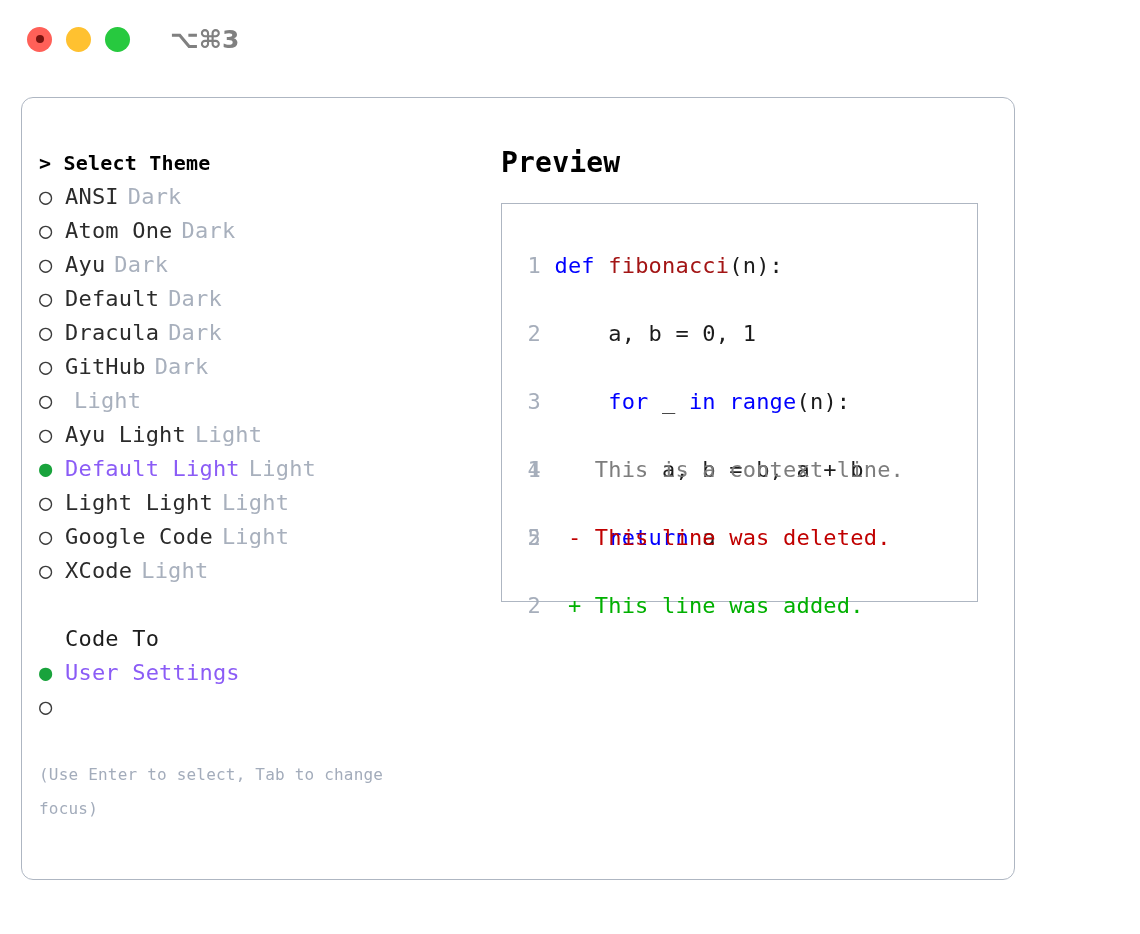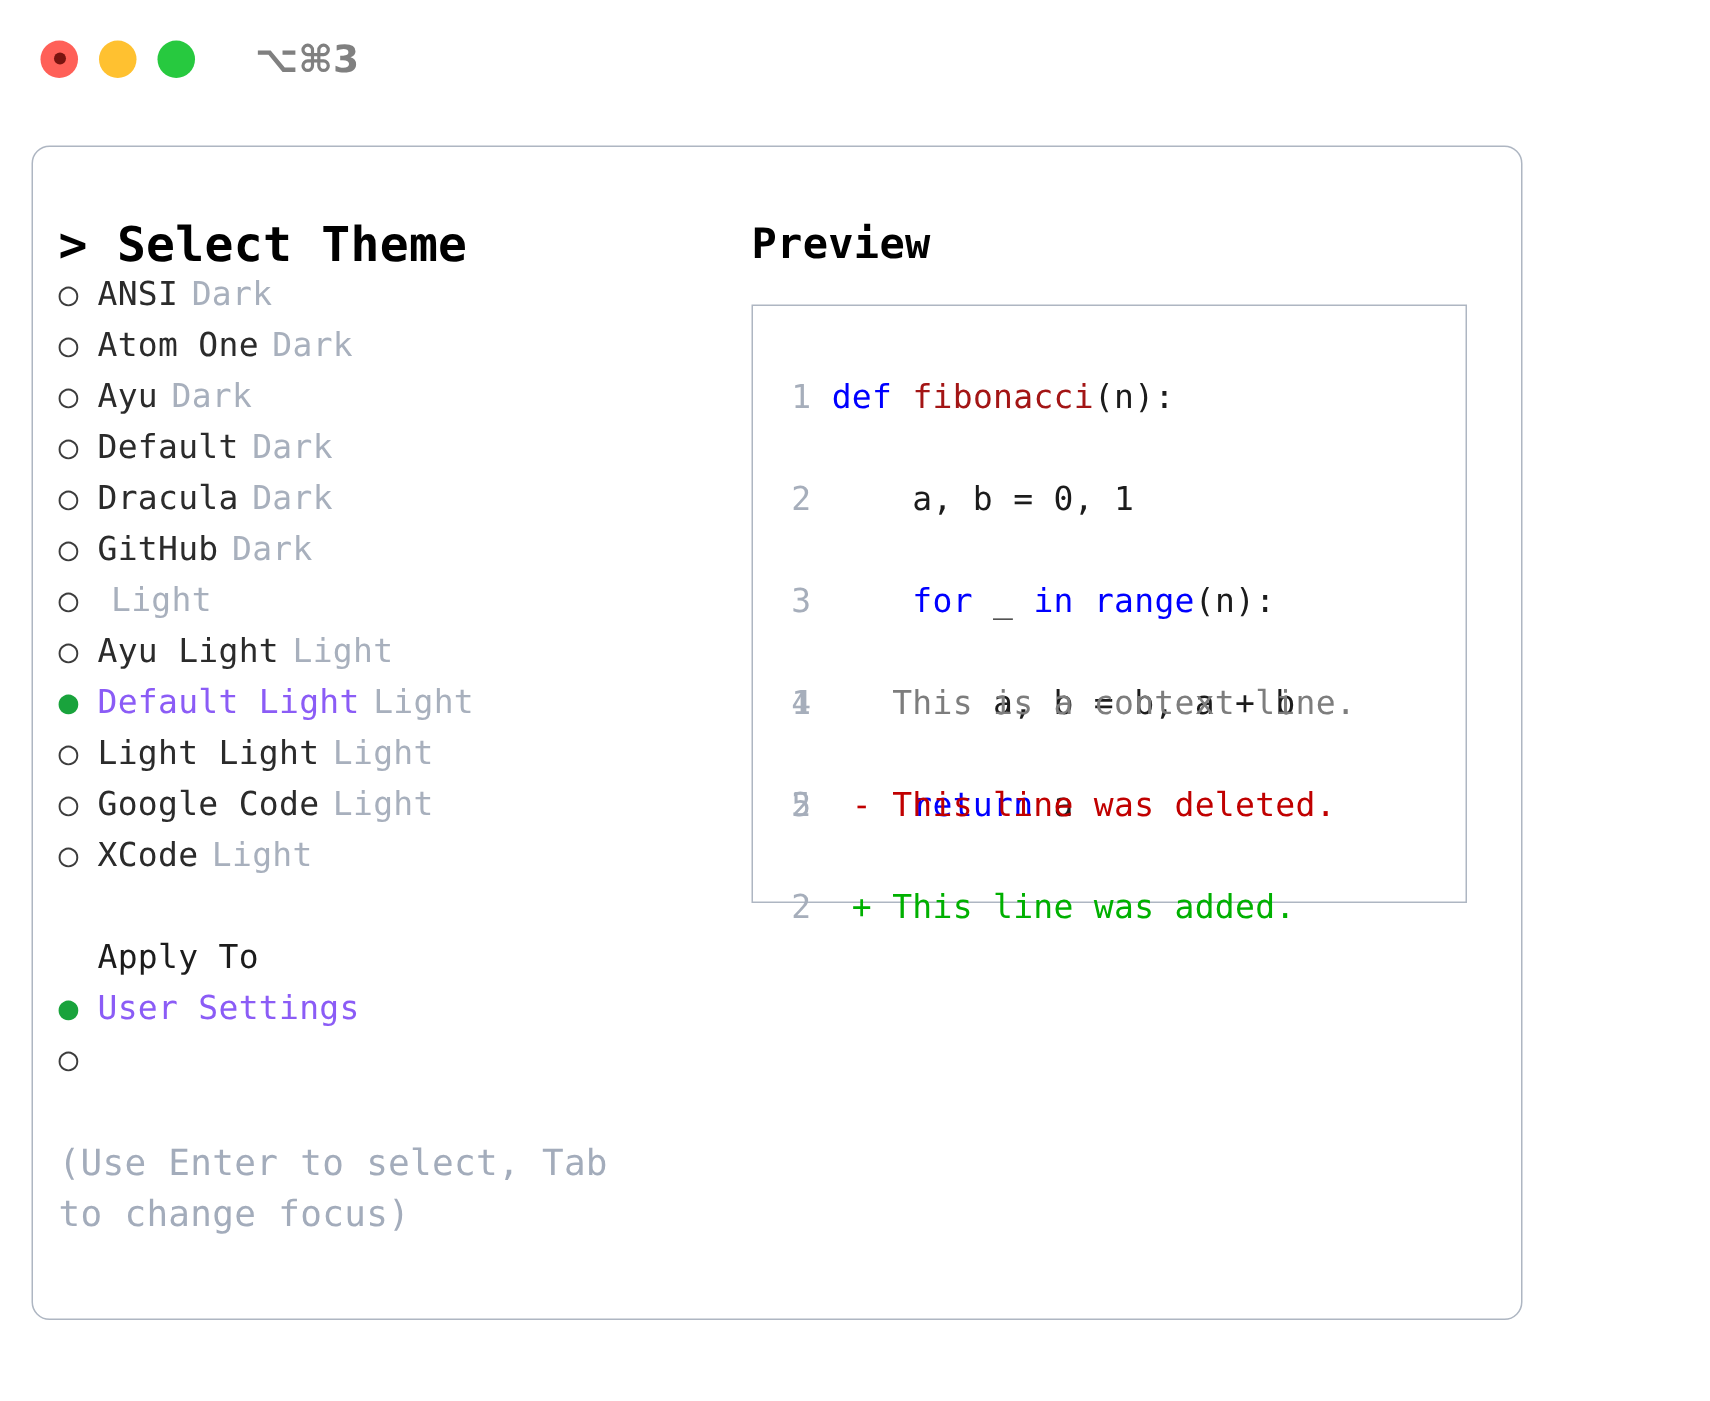--- a/index.html
+++ b/index.html
@@ -90,21 +90,21 @@
 
   
   .left-col {
     position: absolute;
     left: 17px;
     top: 48px;
     width: 460px;
   }
 
   .heading {
-    font-size: 32px;
+    font-size: 20px;
     font-weight: 700;
     color: #000000;
     line-height: 34px;
     white-space: pre;
     letter-spacing: 0.2px;
   }
 
   .opt-list {
     margin: 0;
     padding: 0;
@@ -141,21 +141,21 @@
     font-size: 22px;
     color: #1c1c1c;
     line-height: 34px;
     padding-left: 26px;
     white-space: pre;
     letter-spacing: 0.2px;
   }
 
   .hint {
     margin-top: 34px;
-    font-size: 24px;
+    font-size: 16px;
     color: #a3acbb;
     line-height: 34px;
     width: 400px;
     letter-spacing: 0.2px;
   }
 
   
   .right-col {
     position: absolute;
     left: 479px;
@@ -241,21 +241,21 @@
             <li class="opt"><span class="marker">○</span><span class="opt-label">GitHub</span><span class="opt-tag">Dark</span></li>
             <li class="opt"><span class="marker">○</span><span class="opt-tag">Light</span></li>
             <li class="opt"><span class="marker">○</span><span class="opt-label">Ayu Light</span><span class="opt-tag">Light</span></li>
             <li class="opt selected"><span class="marker">●</span><span class="opt-label">Default Light</span><span class="opt-tag">Light</span></li>
             <li class="opt"><span class="marker">○</span><span class="opt-label">Light Light</span><span class="opt-tag">Light</span></li>
             <li class="opt"><span class="marker">○</span><span class="opt-label">Google Code</span><span class="opt-tag">Light</span></li>
             <li class="opt"><span class="marker">○</span><span class="opt-label">XCode</span><span class="opt-tag">Light</span></li>
           </ul>
 
         <div class="group">
-          <div class="group-title">Apply To</div>
+          <div class="group-title">Code To</div>
           <ul class="opt-list" id="apply-to-list">
               <li class="opt selected"><span class="marker">●</span><span class="opt-label">User Settings</span></li>
               <li class="opt"><span class="marker">○</span></li>
             </ul>
         </div>
 
         <div class="hint">(Use Enter to select, Tab to change focus)</div>
       </div>
 
       <div class="right-col">

